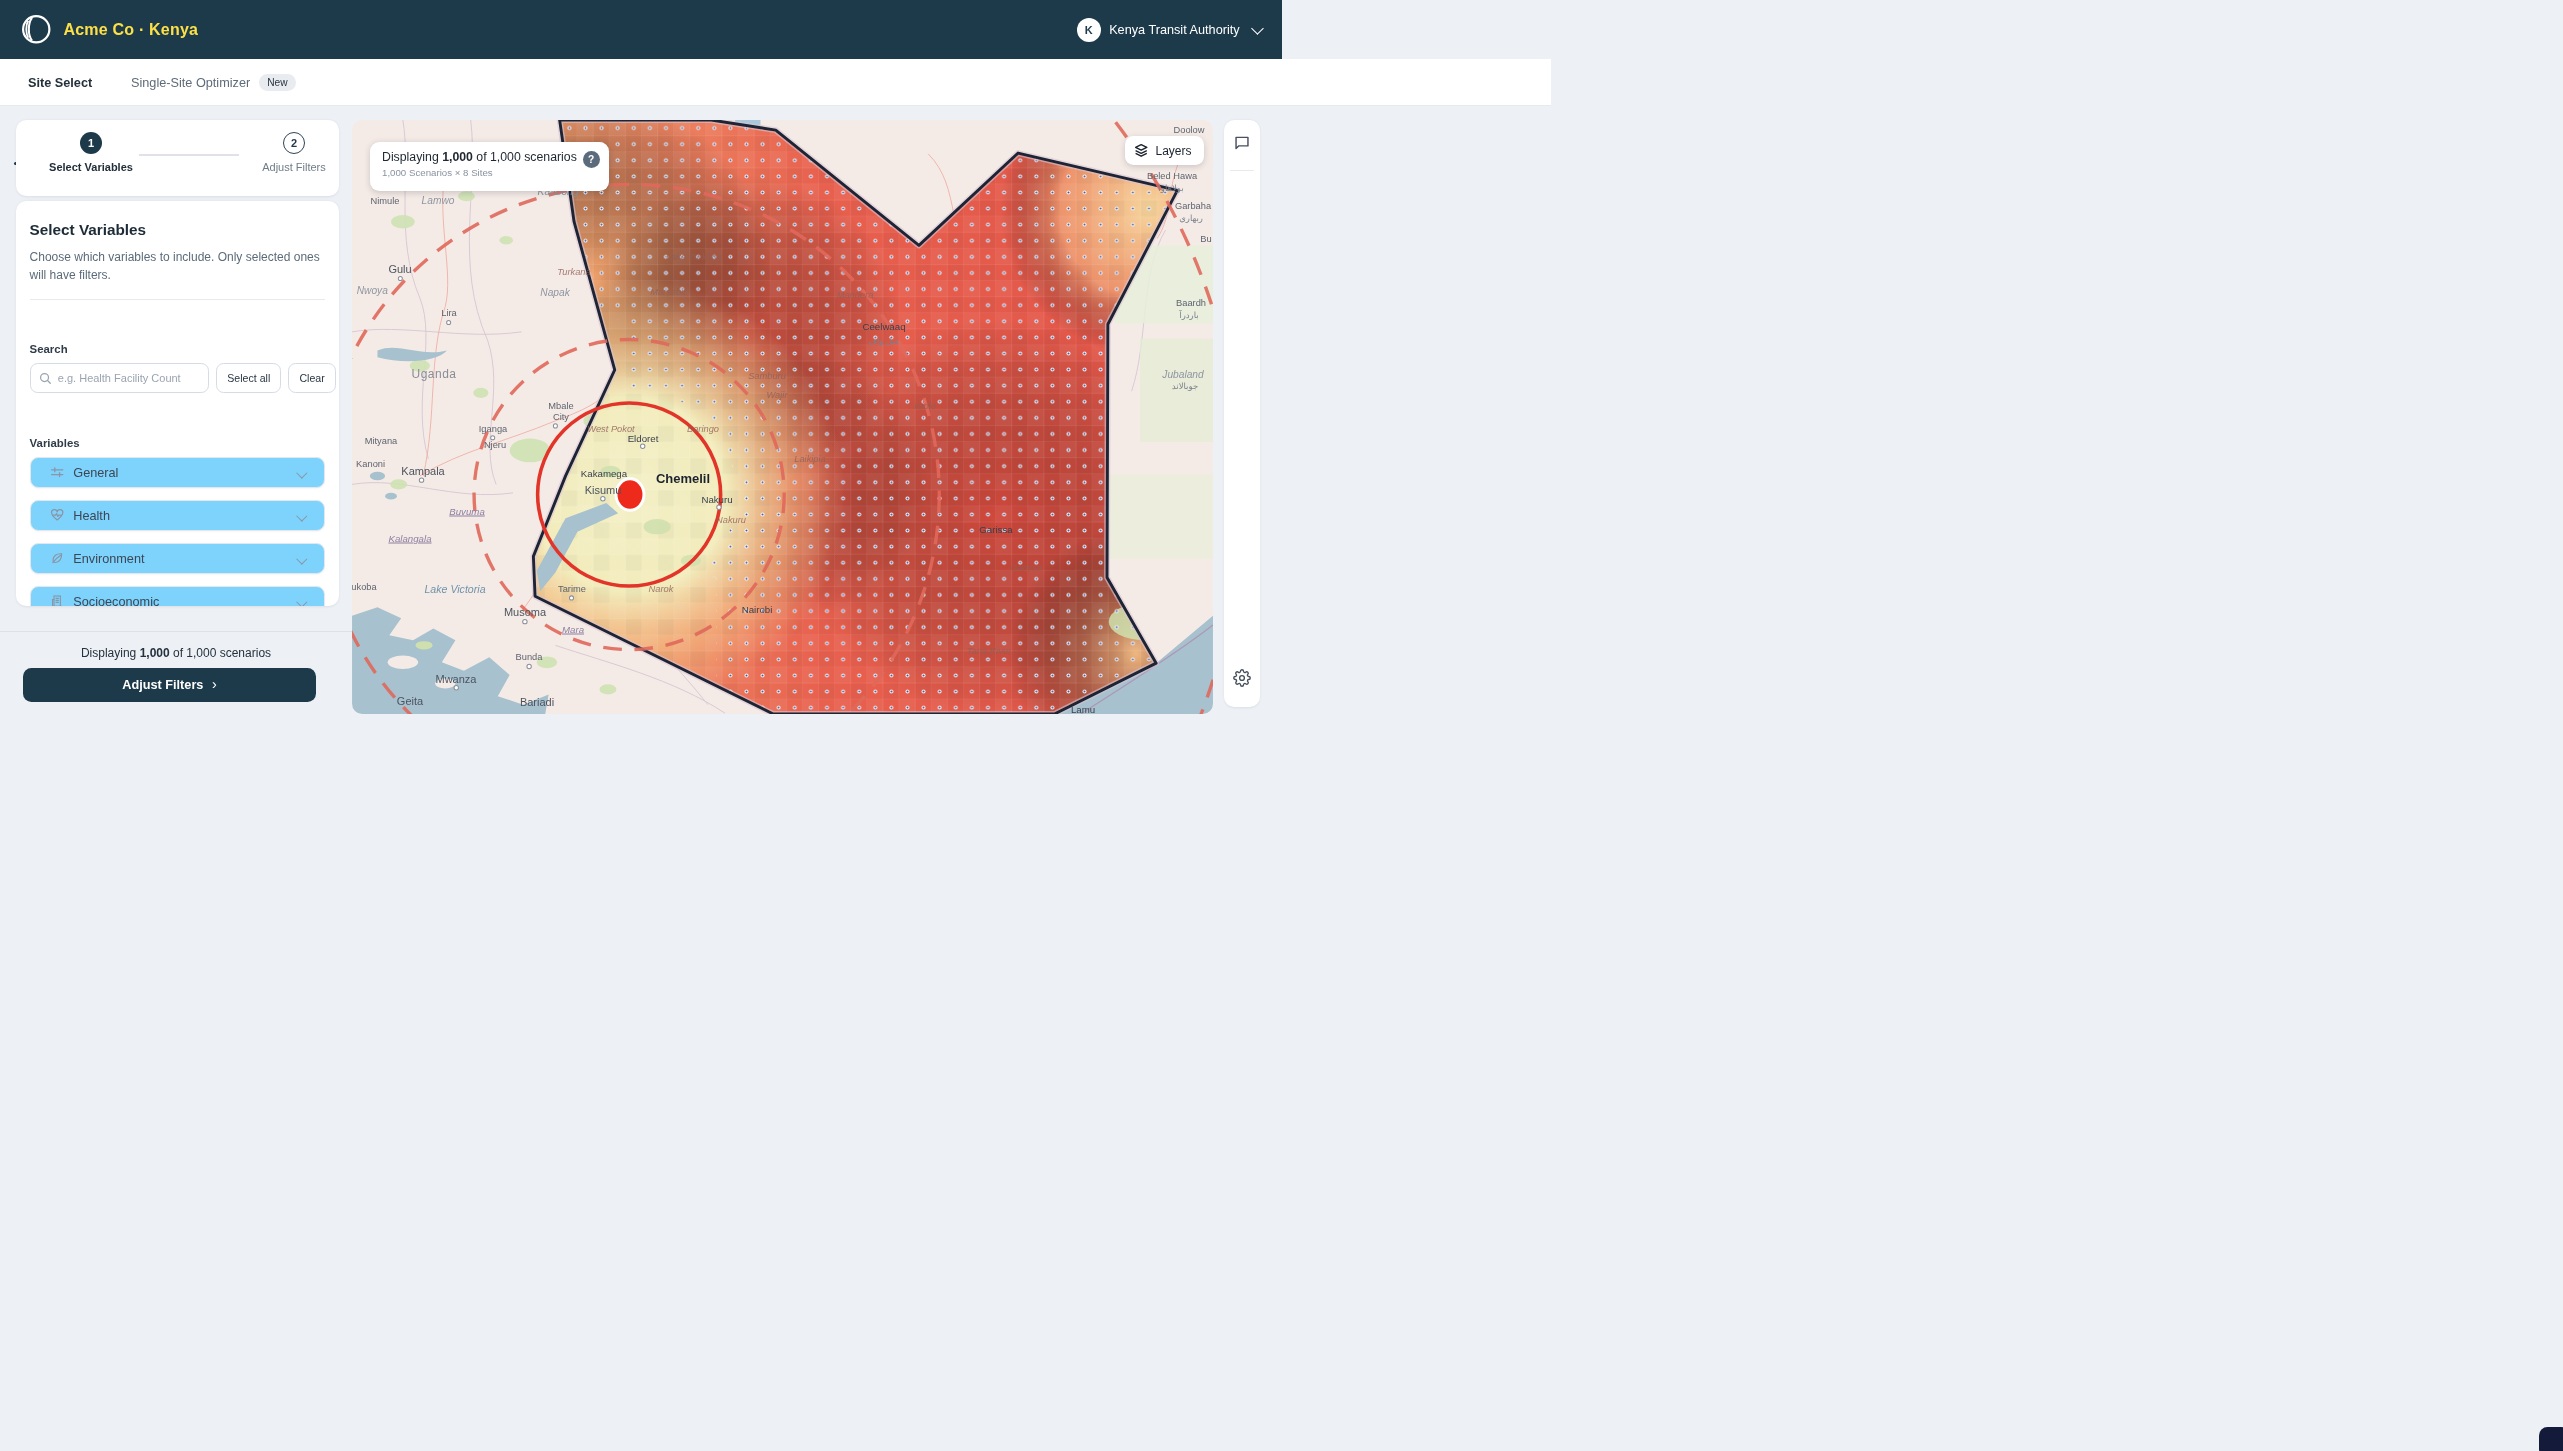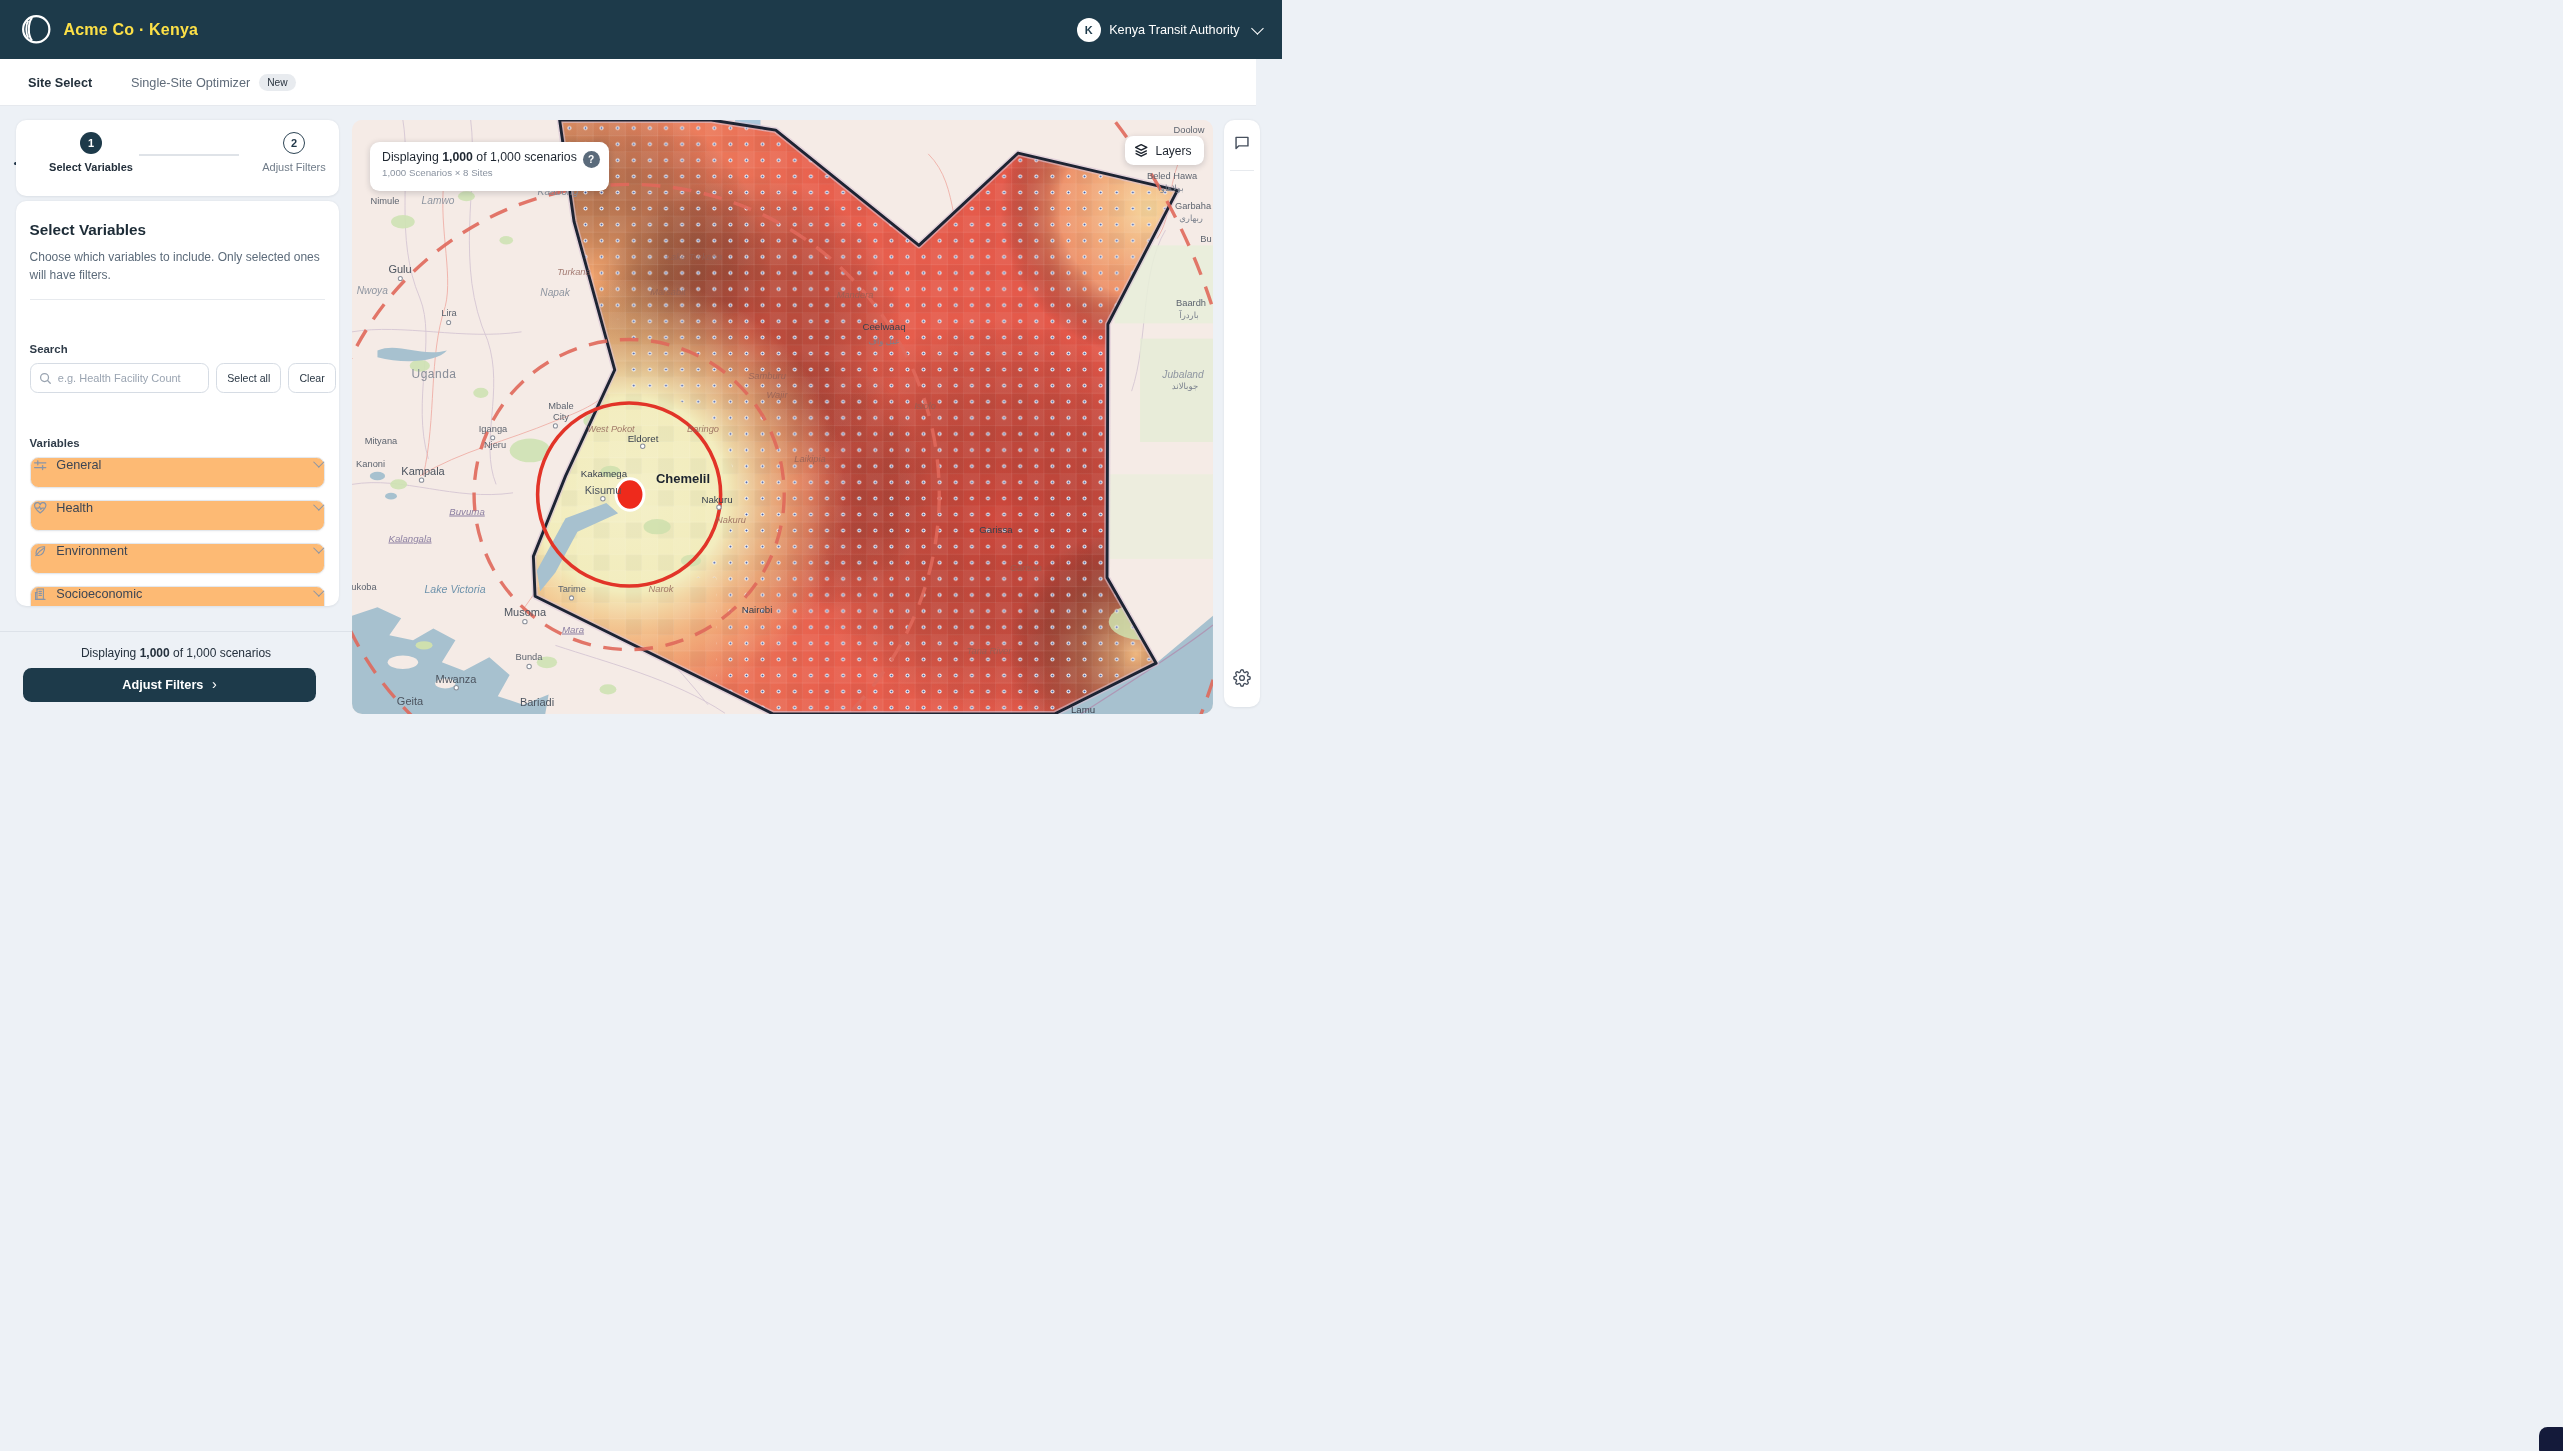--- a/index.html
+++ b/index.html
@@ -8,21 +8,21 @@
   
   .topbar { position:absolute; left:0; top:0; width:1282px; height:59px; background:#1d3a4a; display:flex; align-items:center; }
   .logo { width:30.5px; height:30.5px; margin-left:21px; flex:0 0 auto; }
   .brand { color:#fde047; font-size:16px; font-weight:bold; margin-left:12px; letter-spacing:0.2px; }
   .topbar-right { position:absolute; right:22px; top:0; height:59px; display:flex; align-items:center; gap:8.5px; }
   .avatar { width:24px; height:24px; border-radius:50%; background:#fff; color:#1d3a4a; font-weight:bold; font-size:11px; display:flex; align-items:center; justify-content:center; }
   .org { color:#fff; font-size:12.7px; }
   .chev-dn { width:8.5px; height:8.5px; border-right:1.7px solid #fff; border-bottom:1.7px solid #fff; transform:rotate(45deg) translateY(-1.7px); margin-left:3.4px; }
 
   
-  .tabbar { position:absolute; left:0; top:59px; width:1256px; height:47px; background:#fff; border-bottom:0.8px solid #e6e9ee; }
+  .tabbar { position:absolute; left:0; top:59px; width:1551px; height:47px; background:#fff; border-bottom:0.8px solid #e6e9ee; }
   .tab { position:absolute; top:0; height:47px; display:flex; align-items:center; font-size:12.7px; }
   .tab-active { left:28px; color:#24313c; font-weight:bold; }
   .tab-underline { position:absolute; left:14.4px; top:103px; width:83px; height:3px; background:#23384a; border-radius:1.7px; }
   .tab-inactive { left:131px; color:#5f6b79; }
   .badge-new { margin-left:8.5px; background:#e8ebef; color:#2b3540; font-size:10.2px; padding:3.4px 8.5px; border-radius:10.2px; }
 
   
   .card { position:absolute; background:#fff; border-radius:10.2px; box-shadow:0 0.8px 2.5px rgba(16,24,40,.08); }
   #stepper-card { left:16px; top:120px; width:323px; height:76px; }
   .step { position:absolute; top:12px; width:102px; text-align:center; }
@@ -38,21 +38,21 @@
   .vc-inner { padding:20.3px 13.6px 0 13.6px; }
   .vc-title { font-size:15.3px; font-weight:bold; color:#1c2b36; }
   .vc-desc { margin-top:8.5px; font-size:12px; line-height:18.6px; color:#5c6b7a; }
   .vc-divider { height:0.8px; background:#e7eaee; margin:13.6px 0 12px 0; }
   .vc-label { font-size:11.4px; font-weight:bold; color:#303c49; margin-bottom:7.6px;margin-top:44px; }
   .search-row { display:flex; gap:6.8px; margin-bottom:15.3px; }
   .search-box { flex:1 1 auto; height:30.5px; border:0.8px solid #d6dce4; border-radius:7.6px; display:flex; align-items:center; padding:0 8.5px; gap:6px; background:#fff; }
   .search-box input { border:none; outline:none; flex:1; font-size:11px; color:#333; font-family:"Liberation Sans",sans-serif; }
   .search-box input::placeholder { color:#9aa4b1; }
   .btn-small { height:30.5px; padding:0 10.2px; border:0.8px solid #d6dce4; border-radius:7.6px; background:#fff; font-size:10.6px; color:#2a3744; font-family:"Liberation Sans",sans-serif; cursor:pointer; white-space:nowrap; }
-  .var-row { height:31px; border:0.8px solid #e4e8ed; border-radius:8.5px; box-shadow:0 0.8px 1.7px rgba(16,24,40,.04); display:flex; padding:0 2px; margin-bottom:12px; background:#fdba74; }
+  .var-row { height:31px; border:0.8px solid #e4e8ed; border-radius:8.5px; box-shadow:0 0.8px 1.7px rgba(16,24,40,.04); display:flex; align-items:center; padding:0 19px; margin-bottom:12px; background:#7dd3fc; }
   .var-ic { width:14.4px; height:14.4px; color:#8a95a6; flex:0 0 auto; }
   .var-name { margin-left:9.3px; font-size:12.7px; color:#3d4654; }
   .var-chev { margin-left:auto; width:7.6px; height:7.6px; border-right:1.5px solid #8a95a6; border-bottom:1.5px solid #8a95a6; transform:rotate(45deg); }
 
   
   .left-divider { position:absolute; left:0; top:631px; width:352px; height:0.8px; background:#dde2e9; }
   #status-line { position:absolute; left:0; top:646px; width:352px; text-align:center; font-size:12px; color:#25313d; }
   #adjust-btn { position:absolute; left:23px; top:668px; width:293px; height:34px; background:#1d3a4a; border:none; border-radius:8.5px; color:#fff; font-size:12.7px; font-weight:bold; font-family:"Liberation Sans",sans-serif; cursor:pointer; display:flex; align-items:center; justify-content:center; gap:8.5px; }
   #adjust-btn .arr { font-size:14.4px; font-weight:normal; transform:translateY(-0.8px); }
 

